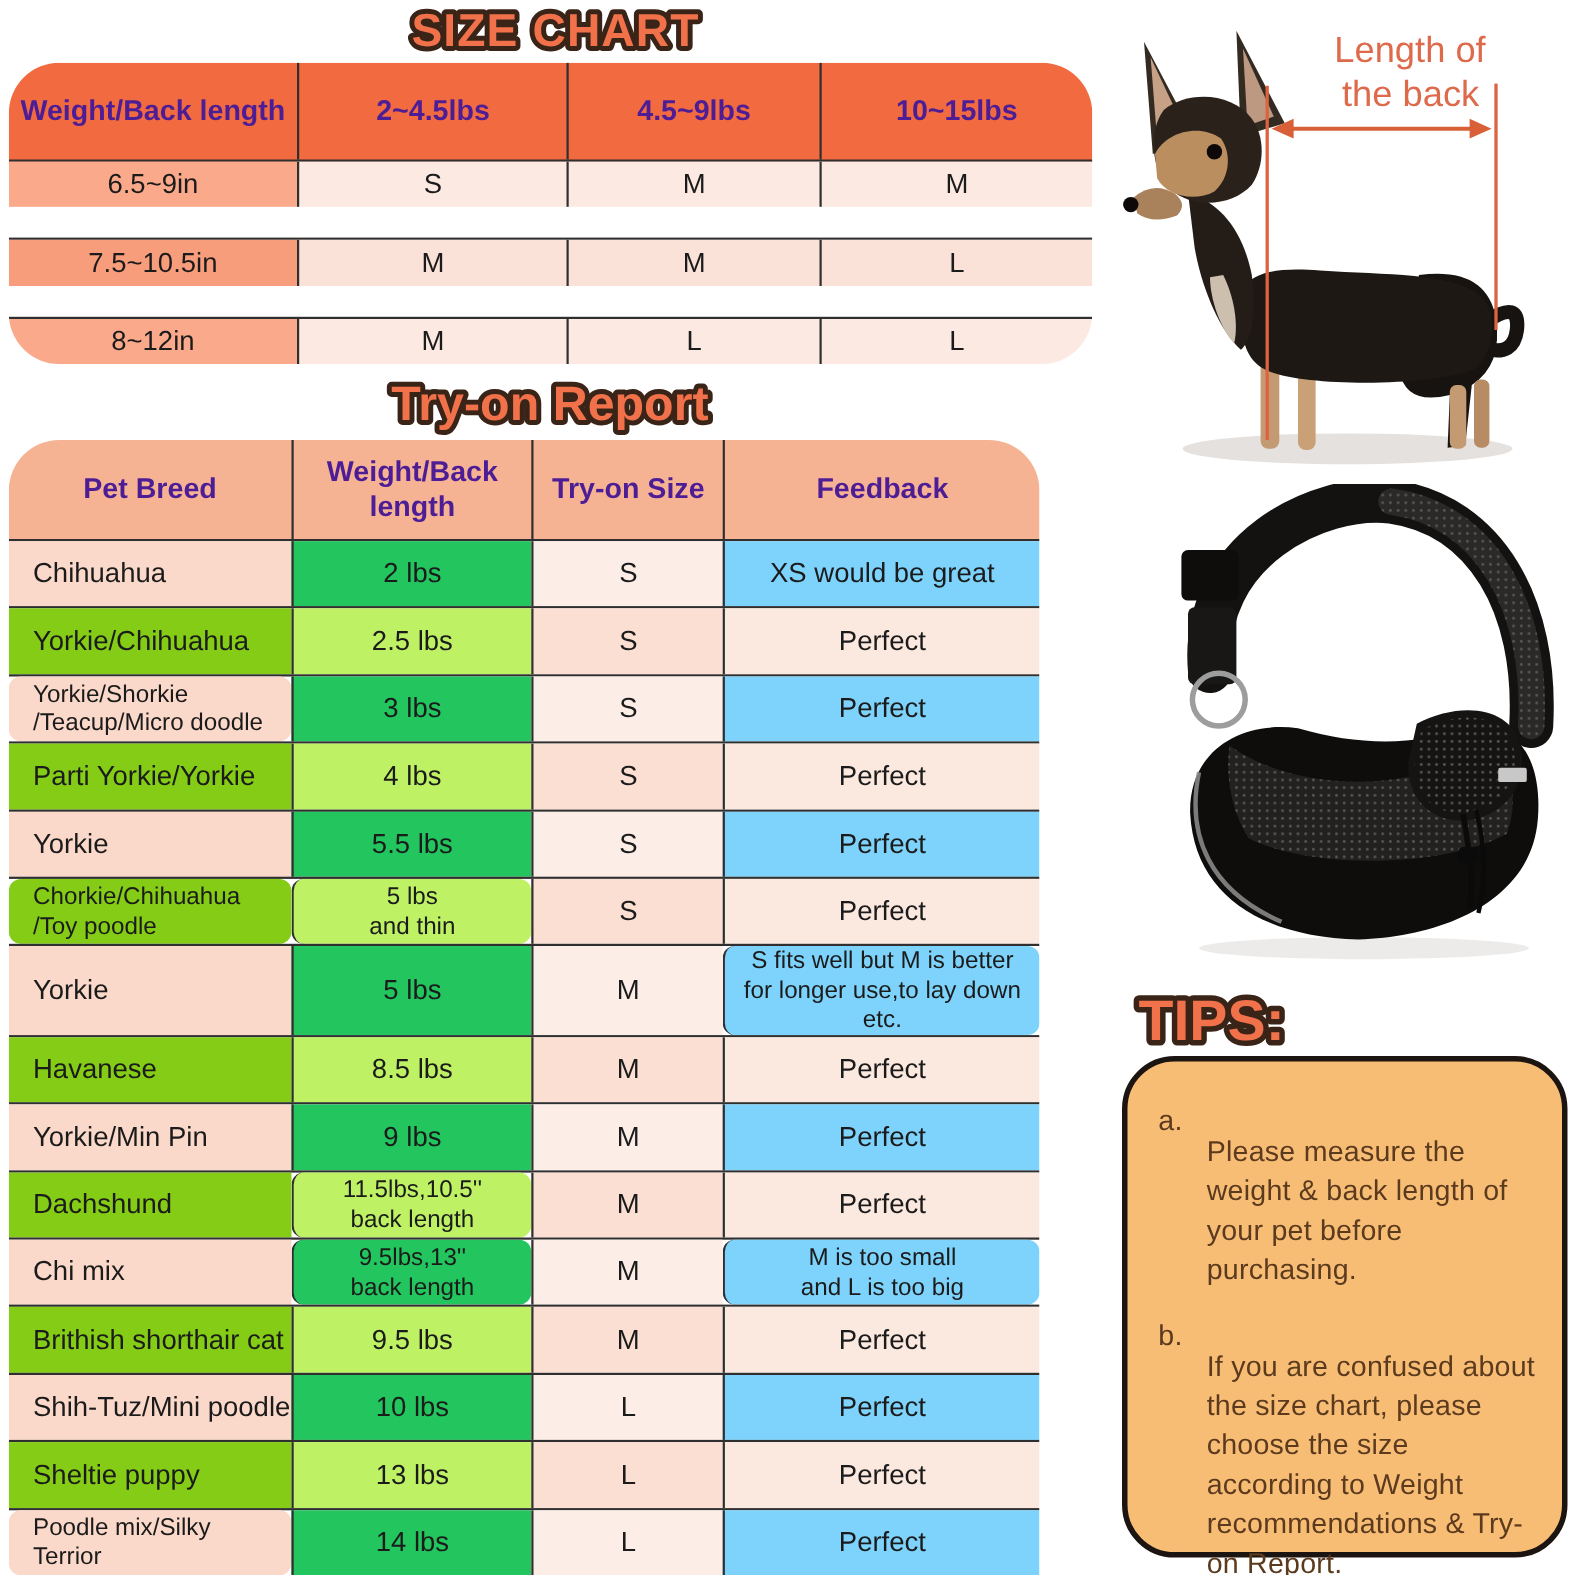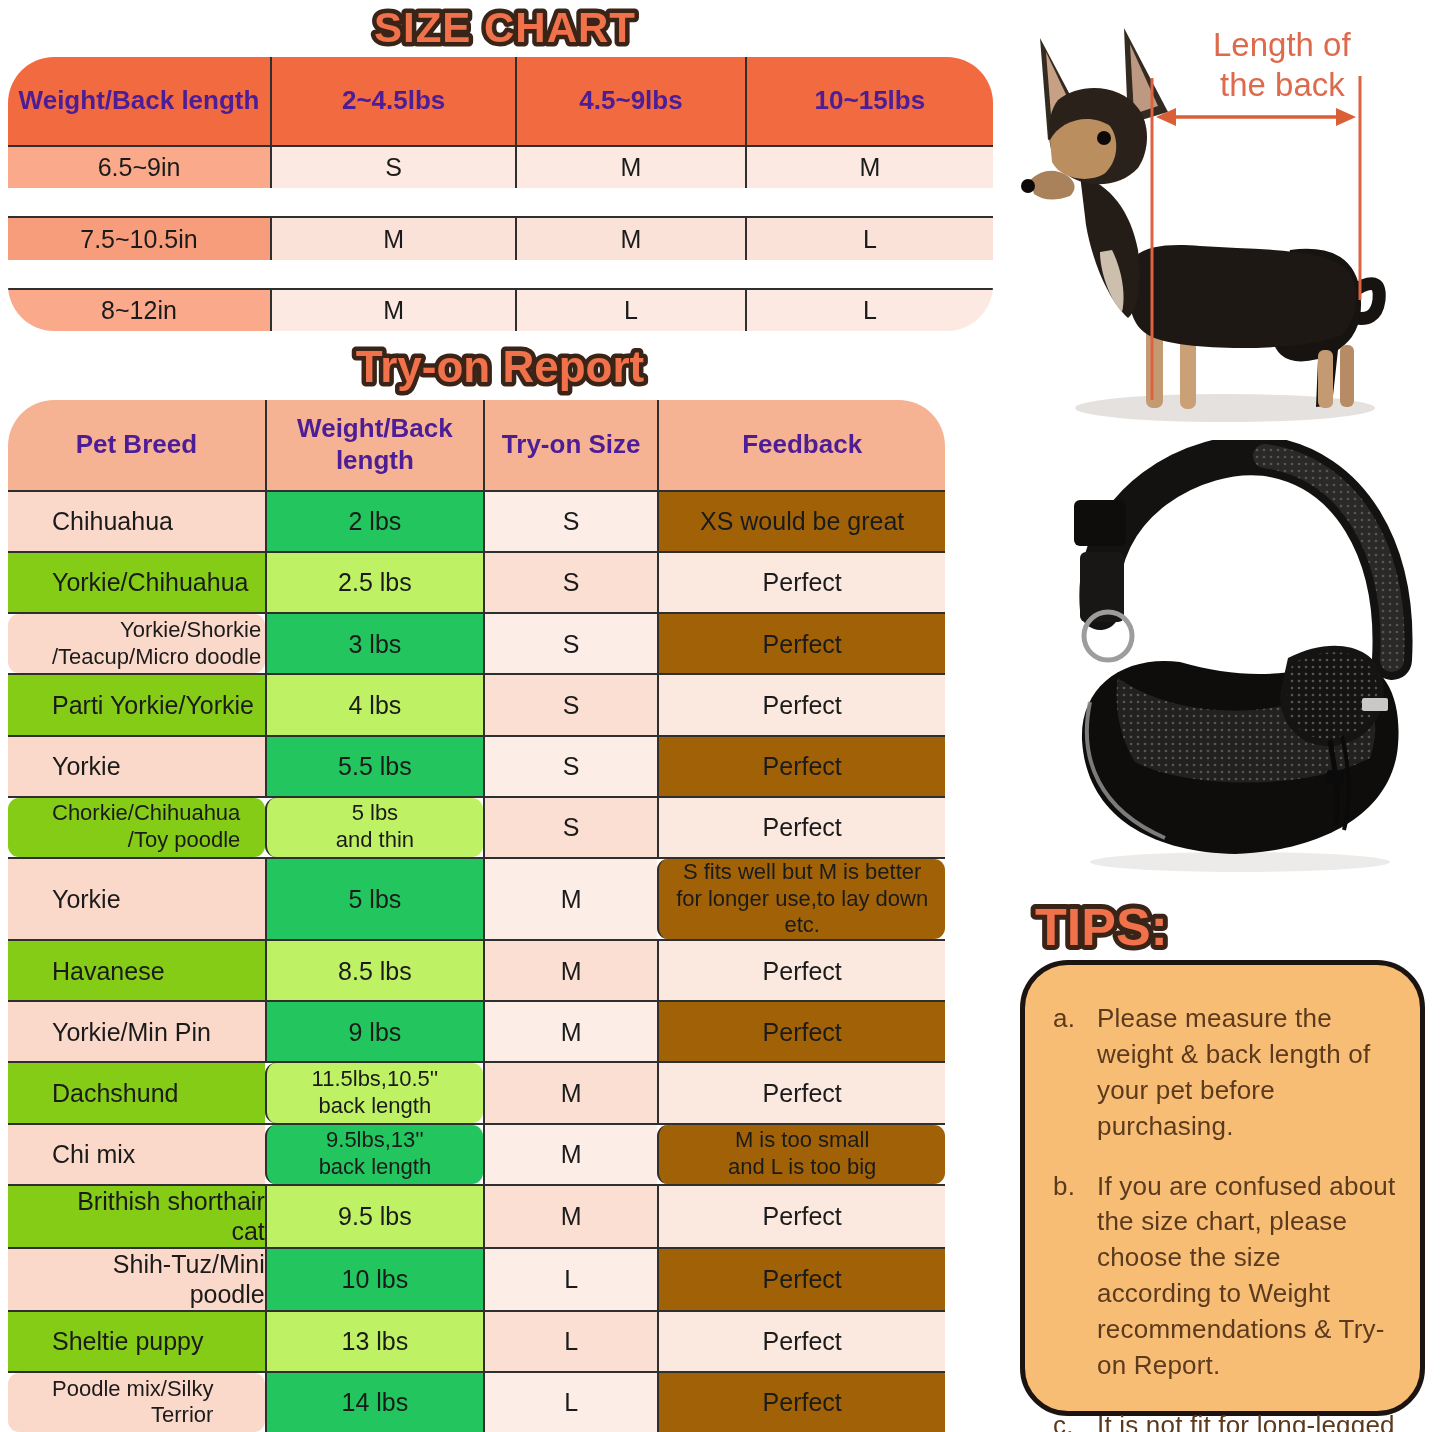--- a/index.html
+++ b/index.html
@@ -17,37 +17,37 @@
   .thead{border-bottom:2px solid #2F2F2F;}
   .sc .thead{flex:0 0 88px;background:#F26B40;}
   .to .thead{flex:0 0 90px;background:#F6B394;}
   .cell{display:flex;align-items:center;justify-content:center;text-align:center;
         white-space:pre-line;color:#1b1b1b;font-size:25px;line-height:1.22;box-sizing:border-box;}
   .cell.ml{font-size:22px;border-radius:11px;}
   .thead .cell{font-weight:bold;font-size:26px;color:#4c1d95;background:transparent;}
   .c1,.c2,.c3{border-left:2px solid #2F2F2F;}
   .sc .c0{width:26.6%;} .sc .c1{width:24.9%;} .sc .c2{width:23.3%;} .sc .c3{width:25.2%;}
   .to .c0{width:27.4%;} .to .c1{width:23.3%;} .to .c2{width:18.6%;} .to .c3{width:30.7%;}
-  .to .trow:not(.thead) .c0{justify-content:flex-start;text-align:right;padding-left:44px;}
+  .to .trow:not(.thead) .c0{justify-content:flex-start;text-align:left;padding-left:22px;}
   .sc-odd .c0{background:#FAA98B;} .sc-odd .c1,.sc-odd .c2,.sc-odd .c3{background:#FCE9E2;}
   .sc-even .c0{background:#F89D7C;} .sc-even .c1,.sc-even .c2,.sc-even .c3{background:#FBE2D9;}
   .to-odd .c0{background:#FBD9CA;} .to-odd .c1{background:#22c55e;}
-  .to-odd .c2{background:#FCEDE7;} .to-odd .c3{background:#a16207;}
+  .to-odd .c2{background:#FCEDE7;} .to-odd .c3{background:#7dd3fc;}
   .to-even .c0{background:#84cc16;} .to-even .c1{background:#bef264;}
   .to-even .c2{background:#FBDFD3;} .to-even .c3{background:#FBE8DE;}
   
   .fig{position:absolute;}
   
   .tips-box{position:absolute;left:1020px;top:960px;width:405px;height:456px;background:#F7BD75;
             border:5px solid #1C1410;border-radius:48px;box-sizing:border-box;
             padding:36px 22px 20px 28px;}
   .tip{display:flex;gap:12px;margin-bottom:24px;color:#5C3A1E;font-size:26px;
        line-height:1.38;letter-spacing:0.2px;}
   .tip-label{flex:0 0 32px;}
-  .tip-text{flex:1;}
+  .tip-text{flex:1;margin-top:28px;}
 </style>
 </head>
 <body>
 
 <div class="canvas">
 
   <svg class="title-svg" style="left:285px;top:0;" width="440" height="54" viewBox="0 0 440 54">
     <text class="bubble" x="220" y="42" font-size="42" stroke-width="9" text-anchor="middle" letter-spacing="1">SIZE CHART</text>
   </svg>
 

